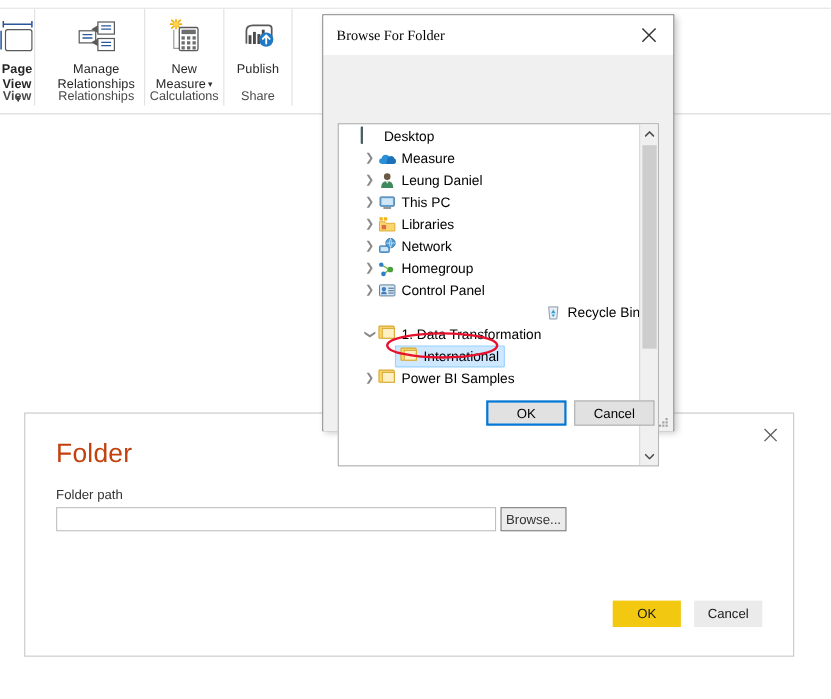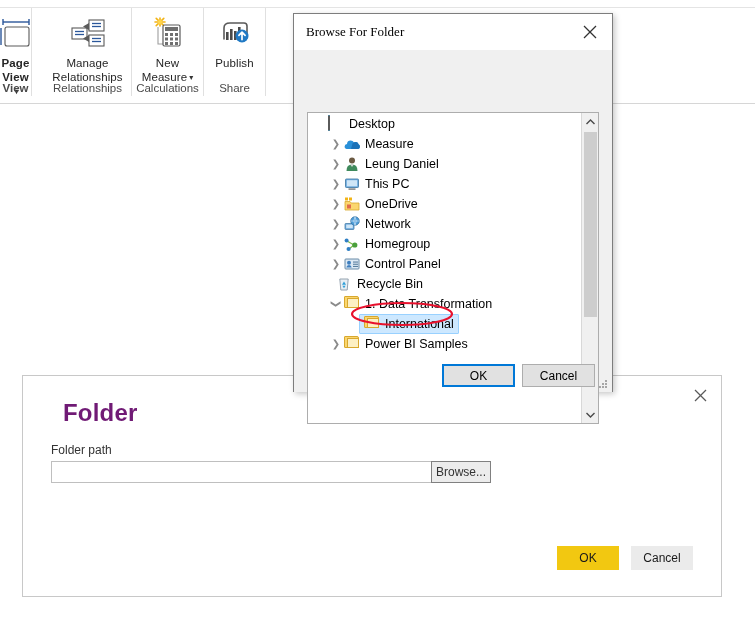--- a/index.html
+++ b/index.html
@@ -310,24 +310,24 @@
     position: absolute;
     right: 6px; top: 6px;
     width: 30px; height: 26px;
     display: flex;
     align-items: center;
     justify-content: center;
     cursor: default;
   }
   #folder-heading {
     position: absolute;
-    left: 40px; top: 23px;
+    left: 28px; top: 23px;
     font-size: 24px;
-    font-weight: 700;
-    color: #701a75;
+    font-weight: 400;
+    color: #c2410c;
     letter-spacing: 0.2px;
   }
   #folder-path-label {
     position: absolute;
     left: 28px; top: 67px;
     font-size: 12px;
     color: #333;
   }
   #folder-path-input {
     position: absolute;
@@ -338,21 +338,21 @@
     background: #ffffff;
     box-sizing: border-box;
     font-family: "Liberation Sans", sans-serif;
     font-size: 12px;
     padding: 0 5px;
     color: #333;
     outline: none;
   }
   #browse-more-btn {
     position: absolute;
-    left: 408px; top: 85px;
+    left: 432px; top: 85px;
     width: 60px; height: 22px;
     background: #ececec;
     border: 1px solid #808080;
     box-sizing: border-box;
     font-family: "Liberation Sans", sans-serif;
     font-size: 12px;
     color: #333;
     display: flex;
     align-items: center;
     justify-content: center;
@@ -562,21 +562,21 @@
           </div>
           <div class="tree-row" style="padding-left: 20px;">
             <span class="tree-chevron">❯</span>
             <span class="sel-wrap">
               <span class="tree-ico"><svg class="ico-generic" viewBox="0 0 16 16">
                   <rect x="1" y="1.5" width="3" height="3" fill="#f2b417"></rect>
                   <rect x="5" y="1.5" width="3" height="3" fill="#f2b417"></rect>
                   <path d="M1 5.5 L6 5.5 L7.2 7 L15 7 L15 14 L1 14 Z" fill="#fbd66e" stroke="#d8a82e" stroke-width="0.8"></path>
                   <rect x="3" y="8.5" width="4" height="4" fill="#e06b4b"></rect>
                 </svg></span>
-              <span class="tree-label">OneDrive</span>
+              <span class="tree-label">Libraries</span>
             </span>
           </div>
           <div class="tree-row" style="padding-left: 20px;">
             <span class="tree-chevron">❯</span>
             <span class="sel-wrap">
               <span class="tree-ico"><svg class="ico-generic" viewBox="0 0 16 16">
                   <rect x="1" y="7.5" width="9" height="6" rx="0.7" fill="#6aa9de" stroke="#4a7fa8" stroke-width="0.8"></rect>
                   <rect x="2.2" y="8.6" width="6.6" height="3.6" fill="#cfe6f7"></rect>
                   <circle cx="11" cy="5" r="4.3" fill="#4d9cd8" stroke="#2f6f9e" stroke-width="0.7"></circle>
                   <path d="M6.7 5 L15.3 5 M11 0.7 Q13.5 5 11 9.3 M11 0.7 Q8.5 5 11 9.3" stroke="#e6f2fb" stroke-width="0.6" fill="none"></path>
@@ -604,21 +604,21 @@
                   <rect x="1" y="3" width="14" height="10" rx="0.8" fill="#dce9f4" stroke="#5a7f9e" stroke-width="0.9"></rect>
                   <circle cx="5" cy="6.8" r="2" fill="#3f7fbf"></circle>
                   <path d="M2.3 11.5 Q2.6 9 5 9 Q7.4 9 7.7 11.5 Z" fill="#3f7fbf"></path>
                   <rect x="9" y="5.5" width="5" height="1.1" fill="#5a7f9e"></rect>
                   <rect x="9" y="7.7" width="5" height="1.1" fill="#5a7f9e"></rect>
                   <rect x="9" y="9.9" width="5" height="1.1" fill="#5a7f9e"></rect>
                 </svg></span>
               <span class="tree-label">Control Panel</span>
             </span>
           </div>
-          <div class="tree-row" style="padding-left: 12px;">
+          <div class="tree-row" style="padding-left: 12px; justify-content: flex-end;">
             <span class="tree-chevron spacer">❯</span>
             <span class="sel-wrap">
               <span class="tree-ico"><svg class="ico-generic" viewBox="0 0 16 16">
                   <path d="M3.8 3 L12.2 3 L11.2 14 L4.8 14 Z" fill="#e8eef3" stroke="#8a9aa8" stroke-width="0.9"></path>
                   <path d="M8 5.4 L10 8.8 L6 8.8 Z" fill="#2f9fd8"></path>
                   <path d="M6.4 9.8 L9.6 9.8 L8 12.2 Z" fill="#2f9fd8"></path>
                 </svg></span>
               <span class="tree-label">Recycle Bin</span>
             </span>
           </div>

